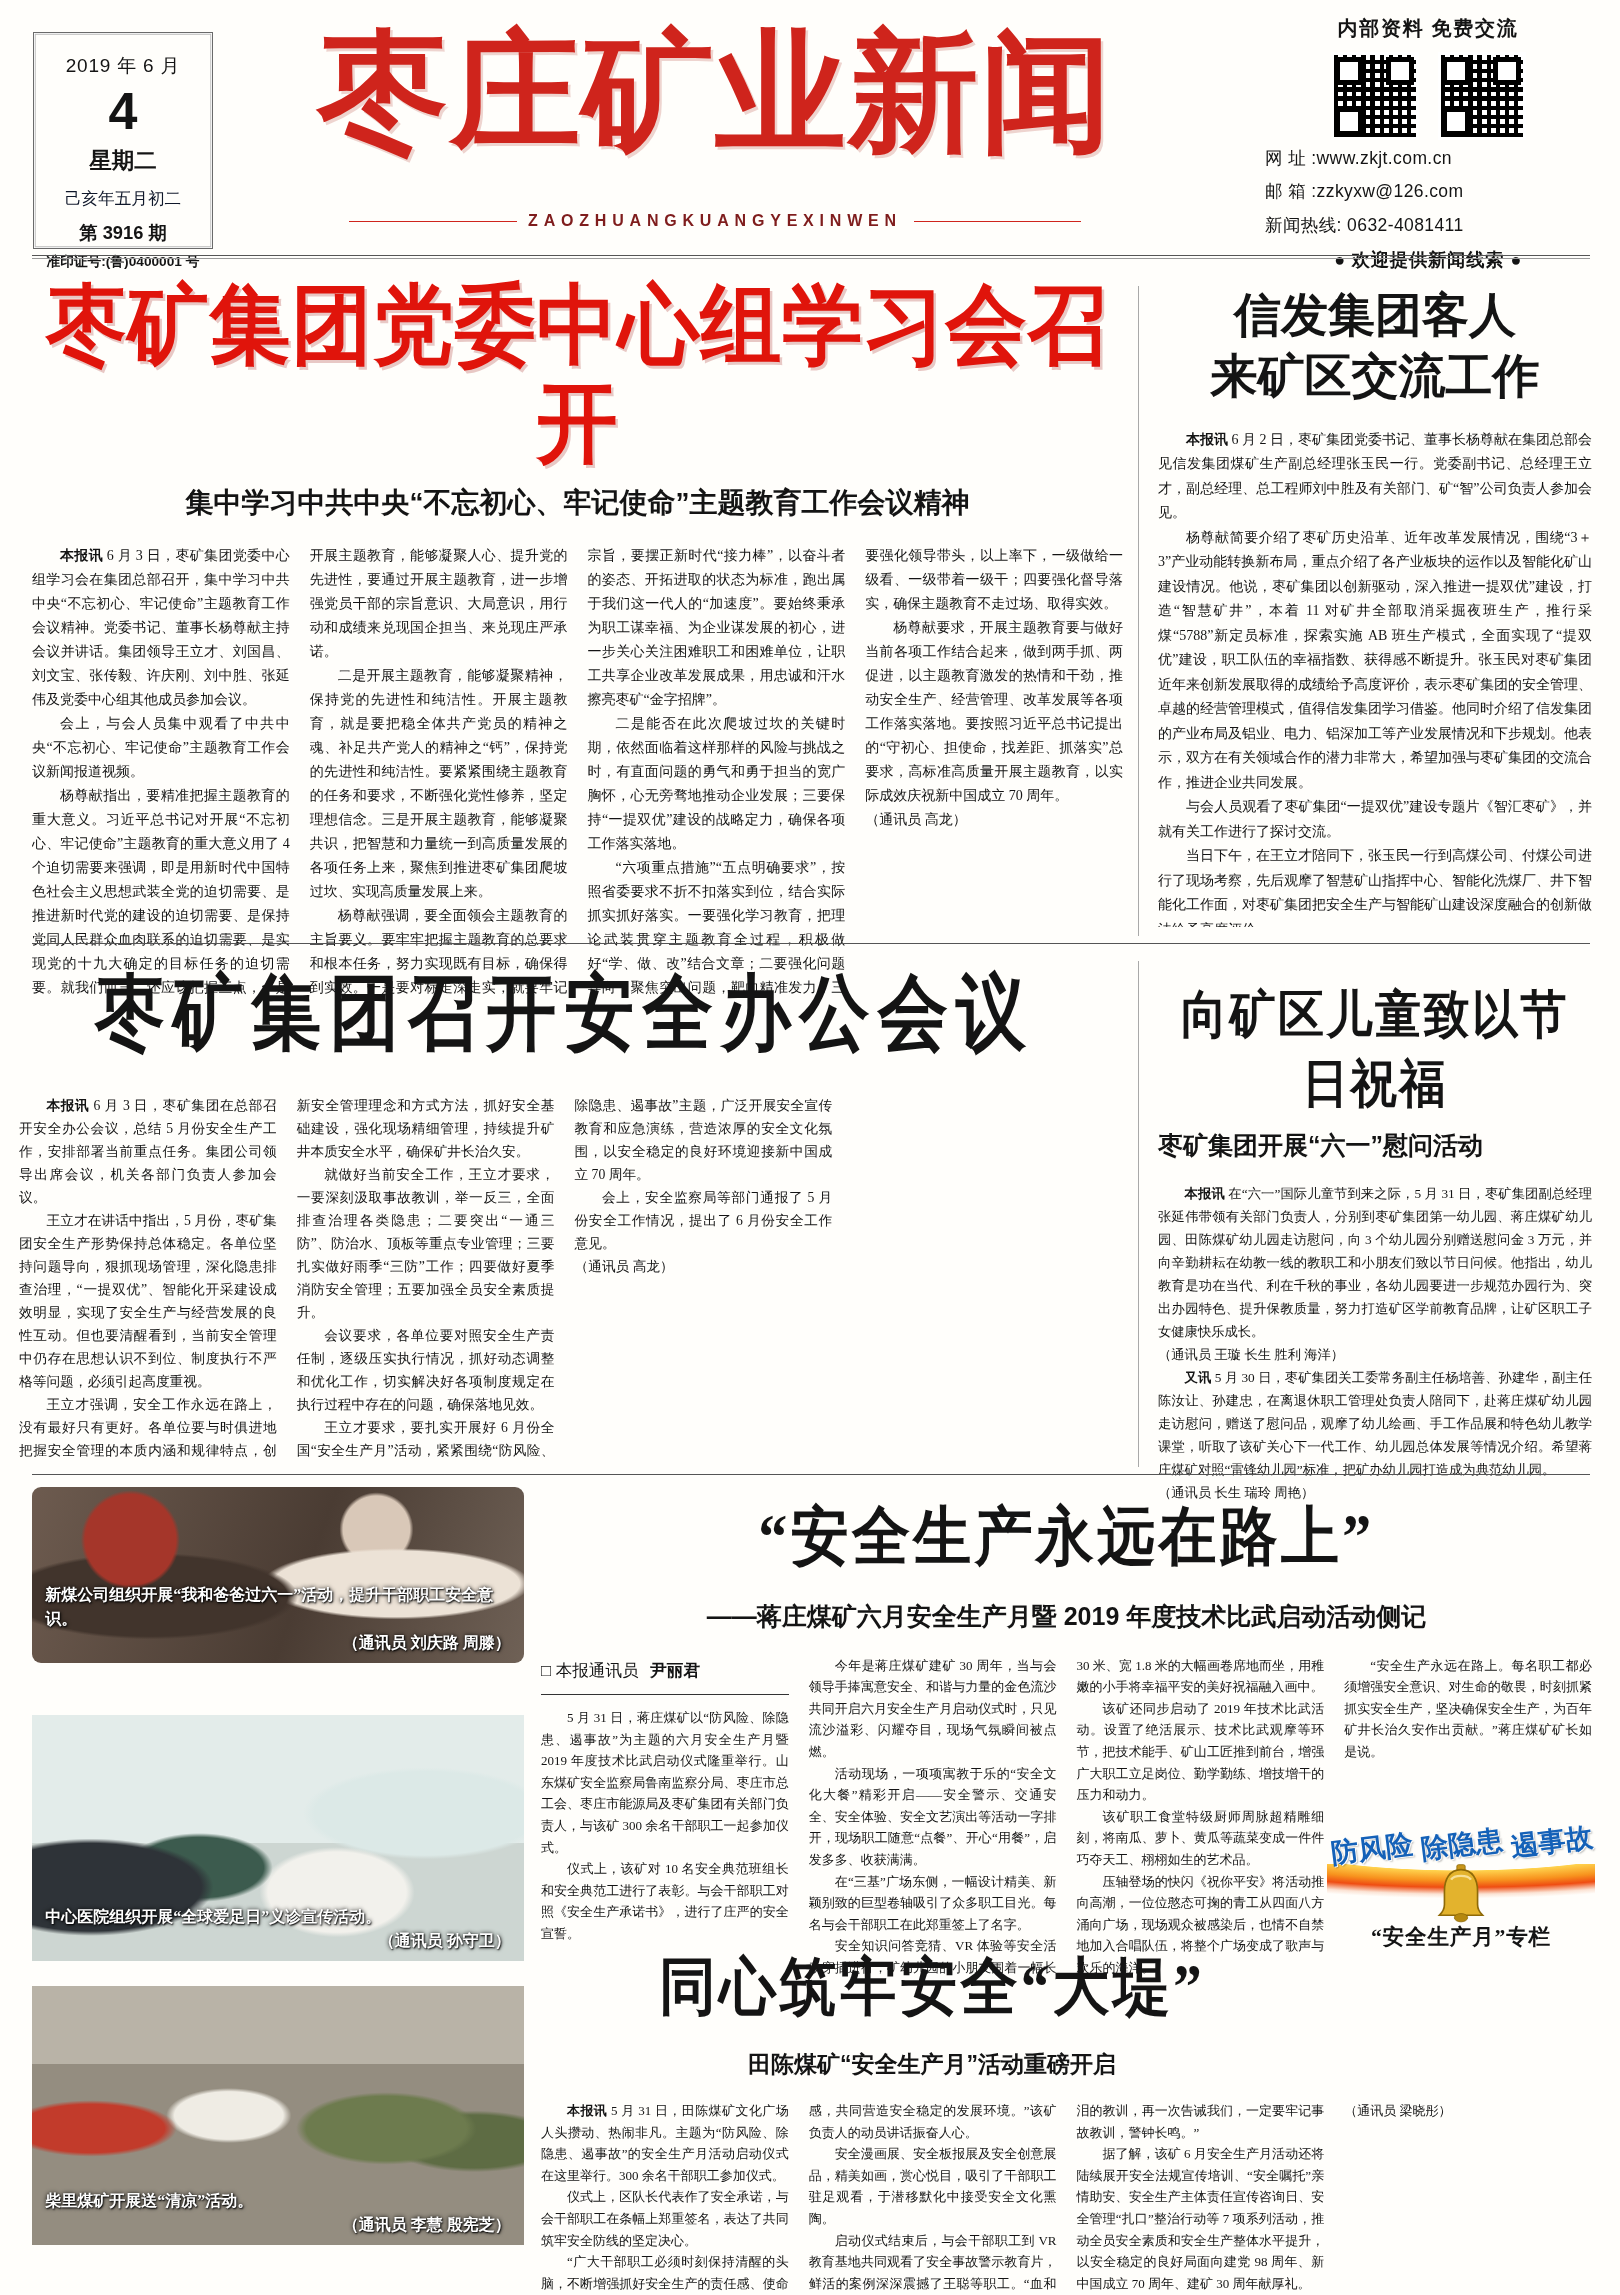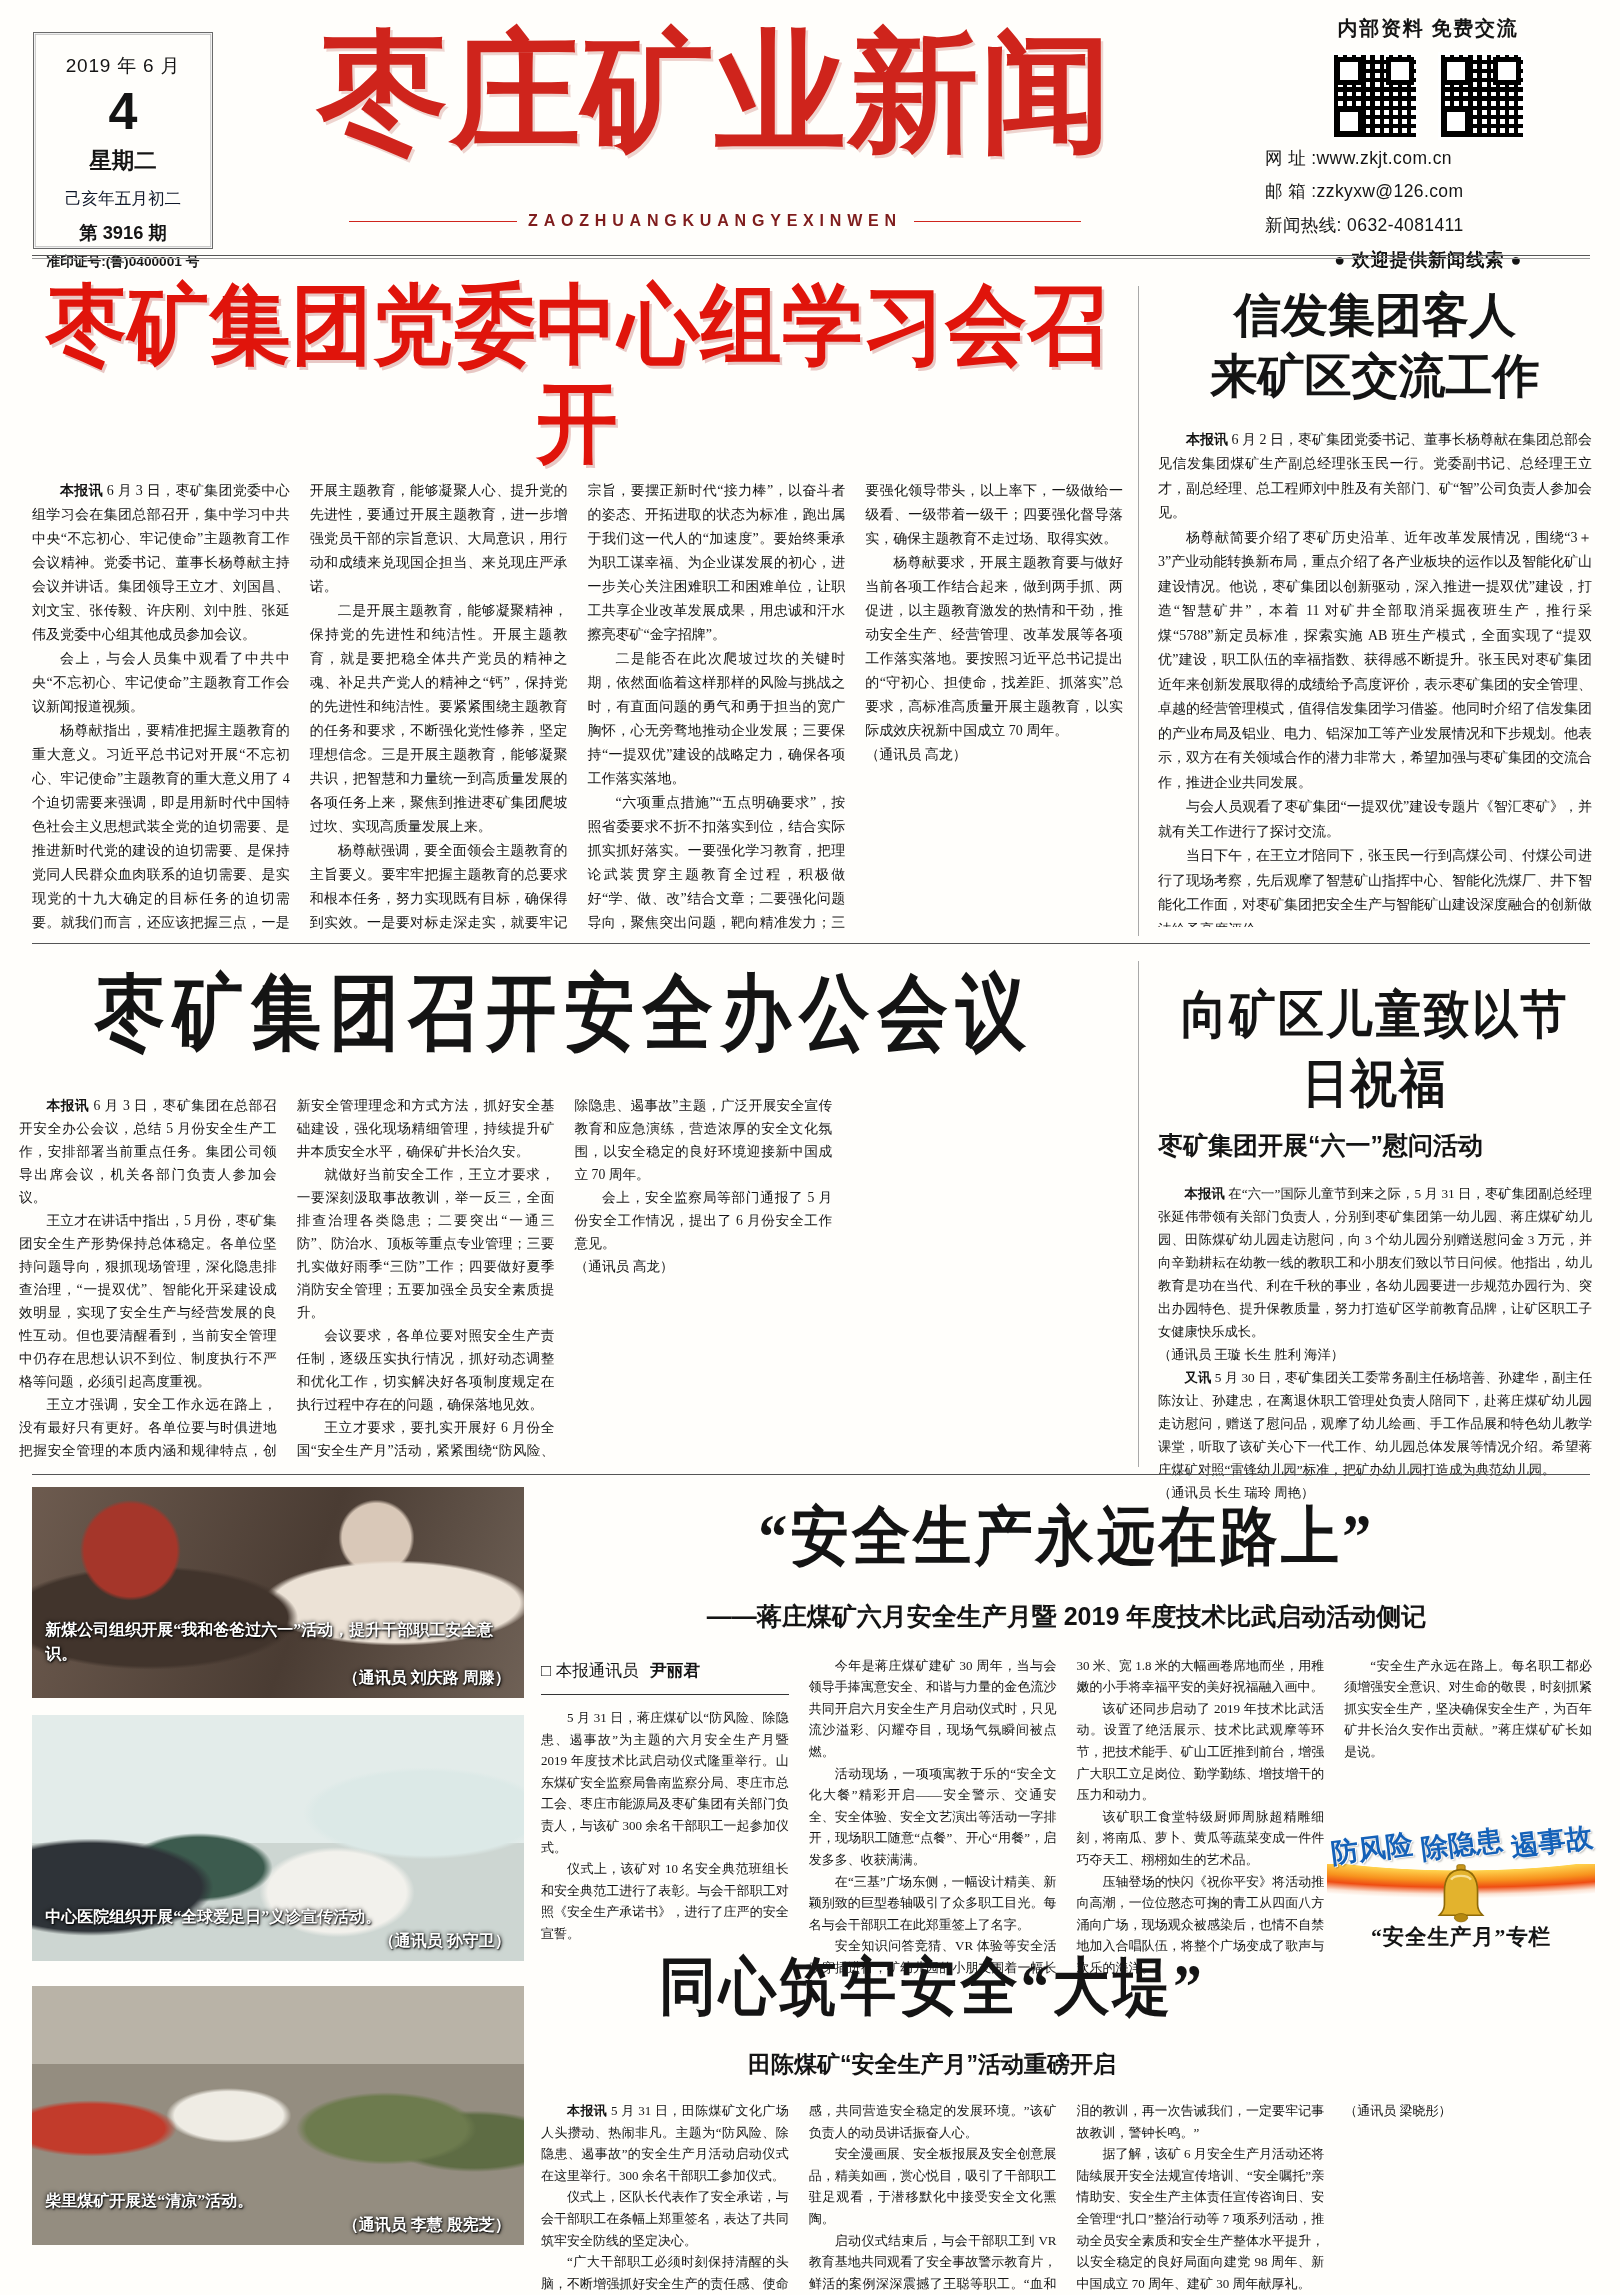--- a/index.html
+++ b/index.html
@@ -69,26 +69,26 @@
 
   .children{position:absolute;left:1158px;top:980px;width:434px;}
   .ch-h{margin:0;text-align:center;font-size:46px;font-weight:900;letter-spacing:2.5px;
         transform:scaleY(1.12);transform-origin:top center;}
   .ch-sub{margin:25px 0 0;text-align:left;font-size:25px;font-weight:700;
           font-family:"Liberation Sans","DejaVu Sans",sans-serif;}
   .ch-body{margin-top:20px;height:333px;overflow:hidden;font-size:13.3px;line-height:23px;}
 
   
   .photo{position:absolute;left:32px;width:492px;overflow:hidden;}
-  .ph1{top:1487px;height:211px;background:
+  .ph1{top:1487px;height:176px;background:
        radial-gradient(circle at 20% 30%,#a5362a 0 11%,transparent 12%),
        radial-gradient(ellipse at 24% 62%,#41342c 0 26%,transparent 28%),
        radial-gradient(ellipse at 74% 55%,#ece2d6 0 24%,transparent 26%),
        radial-gradient(circle at 70% 24%,#d9c8b8 0 9%,transparent 10%),
-       linear-gradient(110deg,#6d5b4f,#4a3c33 55%,#6f6156);}
+       linear-gradient(110deg,#6d5b4f,#4a3c33 55%,#6f6156); border-radius: 9px;}
   .ph2{top:1715px;height:246px;background:
        radial-gradient(ellipse at 12% 70%,#2e3338 0 18%,transparent 20%),
        radial-gradient(ellipse at 34% 62%,#3c5b4e 0 14%,transparent 16%),
        radial-gradient(ellipse at 62% 72%,#f2f1ec 0 16%,transparent 18%),
        radial-gradient(ellipse at 80% 40%,#dce9e7 0 20%,transparent 22%),
        linear-gradient(#e3ecea 0 52%,#cdd6d2 52% 100%);}
   .ph3{top:1986px;height:259px;background:
        radial-gradient(ellipse at 12% 55%,#c23b2b 0 12%,transparent 14%),
        radial-gradient(ellipse at 40% 50%,#efece4 0 13%,transparent 15%),
        radial-gradient(ellipse at 72% 55%,#6d7b4e 0 16%,transparent 18%),
@@ -170,20 +170,21 @@
     <div class="cline">网 址 :www.zkjt.com.cn</div>
     <div class="cline">邮 箱 :zzkyxw@126.com</div>
     <div class="cline">新闻热线: 0632-4081411</div>
     <div class="tip">● 欢迎提供新闻线索 ●</div>
   </div>
 
   <div class="hrule" style="top:255px;"></div>
 
   <div class="lead">
     <h1 class="lead-h">枣矿集团党委中心组学习会召开</h1>
+    <h2 class="lead-sub">集中学习中共中央“不忘初心、牢记使命”主题教育工作会议精神</h2>
     <div class="body cols4 lead-body">
       <p><b>本报讯</b><span>  6 月 3 日，枣矿集团党委中心组学习会在集团总部召开，集中学习中共中央“不忘初心、牢记使命”主题教育工作会议精神。党委书记、董事长杨尊献主持会议并讲话。集团领导王立才、刘国昌、刘文宝、张传毅、许庆刚、刘中胜、张延伟及党委中心组其他成员参加会议。</span></p>
       <p><b></b><span>会上，与会人员集中观看了中共中央“不忘初心、牢记使命”主题教育工作会议新闻报道视频。</span></p>
       <p><b></b><span>杨尊献指出，要精准把握主题教育的重大意义。习近平总书记对开展“不忘初心、牢记使命”主题教育的重大意义用了 4 个迫切需要来强调，即是用新时代中国特色社会主义思想武装全党的迫切需要、是推进新时代党的建设的迫切需要、是保持党同人民群众血肉联系的迫切需要、是实现党的十九大确定的目标任务的迫切需要。就我们而言，还应该把握三点，一是开展主题教育，能够凝聚人心、提升党的先进性，要通过开展主题教育，进一步增强党员干部的宗旨意识、大局意识，用行动和成绩来兑现国企担当、来兑现庄严承诺。</span></p>
       <p><b></b><span>二是开展主题教育，能够凝聚精神，保持党的先进性和纯洁性。开展主题教育，就是要把稳全体共产党员的精神之魂、补足共产党人的精神之“钙”，保持党的先进性和纯洁性。要紧紧围绕主题教育的任务和要求，不断强化党性修养，坚定理想信念。三是开展主题教育，能够凝聚共识，把智慧和力量统一到高质量发展的各项任务上来，聚焦到推进枣矿集团爬坡过坎、实现高质量发展上来。</span></p>
       <p><b></b><span>杨尊献强调，要全面领会主题教育的主旨要义。要牢牢把握主题教育的总要求和根本任务，努力实现既有目标，确保得到实效。一是要对标走深走实，就要牢记宗旨，要摆正新时代“接力棒”，以奋斗者的姿态、开拓进取的状态为标准，跑出属于我们这一代人的“加速度”。要始终秉承为职工谋幸福、为企业谋发展的初心，进一步关心关注困难职工和困难单位，让职工共享企业改革发展成果，用忠诚和汗水擦亮枣矿“金字招牌”。</span></p>
       <p><b></b><span>二是能否在此次爬坡过坎的关键时期，依然面临着这样那样的风险与挑战之时，有直面问题的勇气和勇于担当的宽广胸怀，心无旁骛地推动企业发展；三要保持“一提双优”建设的战略定力，确保各项工作落实落地。</span></p>
       <p><b></b><span>“六项重点措施”“五点明确要求”，按照省委要求不折不扣落实到位，结合实际抓实抓好落实。一要强化学习教育，把理论武装贯穿主题教育全过程，积极做好“学、做、改”结合文章；二要强化问题导向，聚焦突出问题，靶向精准发力；三要强化领导带头，以上率下，一级做给一级看、一级带着一级干；四要强化督导落实，确保主题教育不走过场、取得实效。</span></p>
       <p><b></b><span>杨尊献要求，开展主题教育要与做好当前各项工作结合起来，做到两手抓、两促进，以主题教育激发的热情和干劲，推动安全生产、经营管理、改革发展等各项工作落实落地。要按照习近平总书记提出的“守初心、担使命，找差距、抓落实”总要求，高标准高质量开展主题教育，以实际成效庆祝新中国成立 70 周年。</span></p>
       <p class="byl">（通讯员  高龙）</p>

